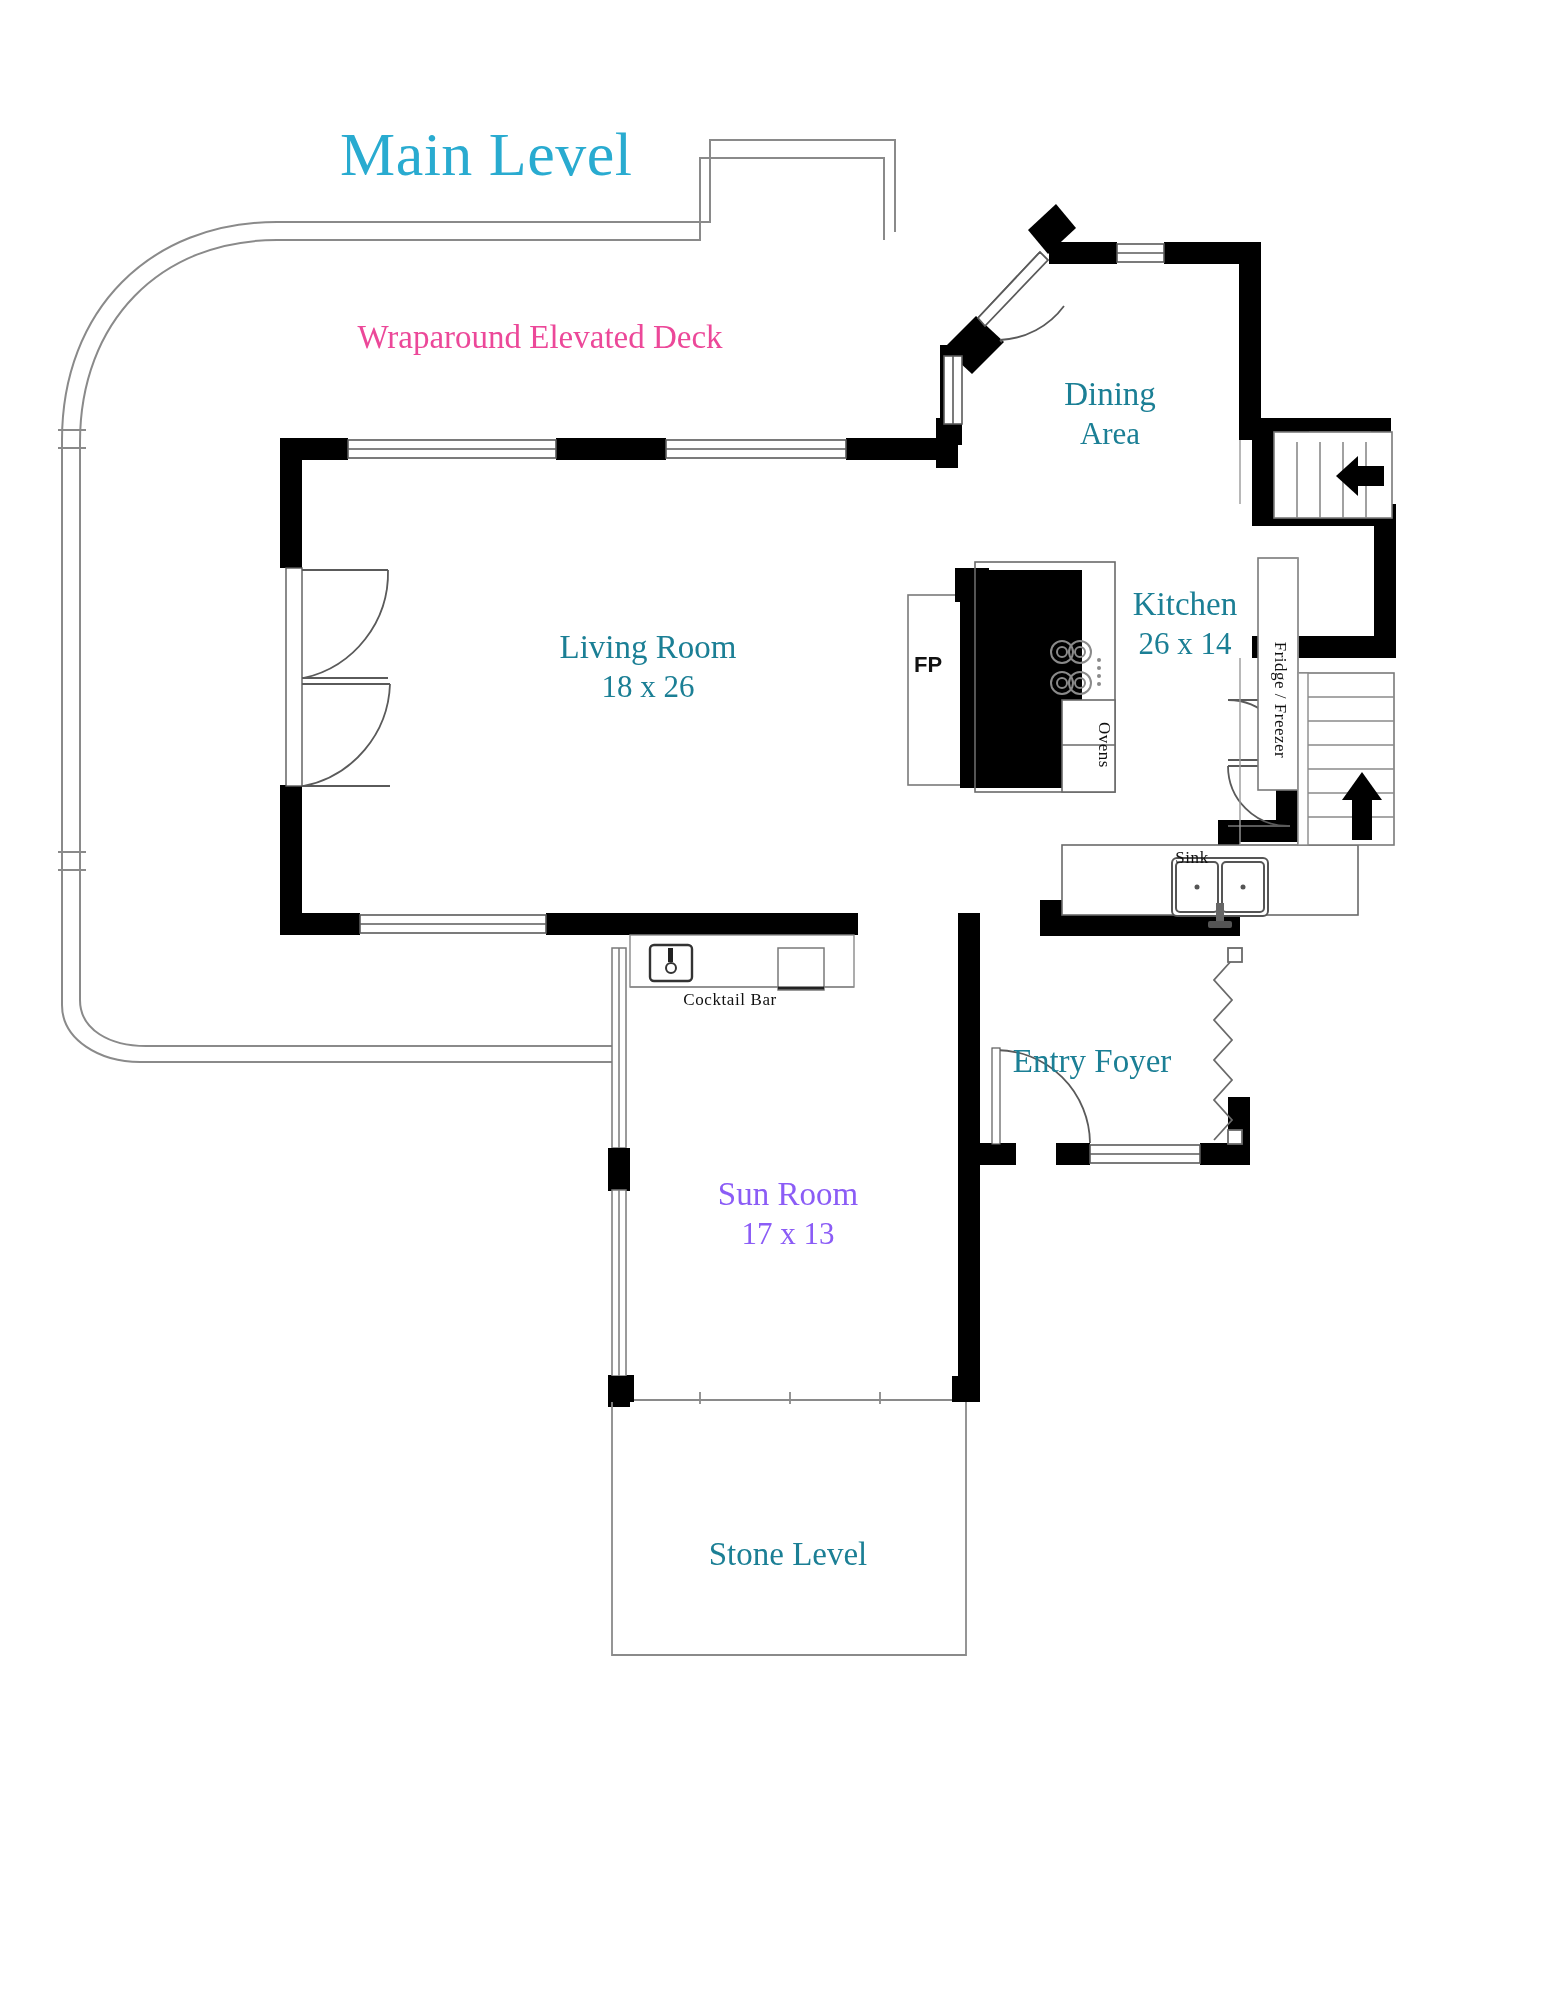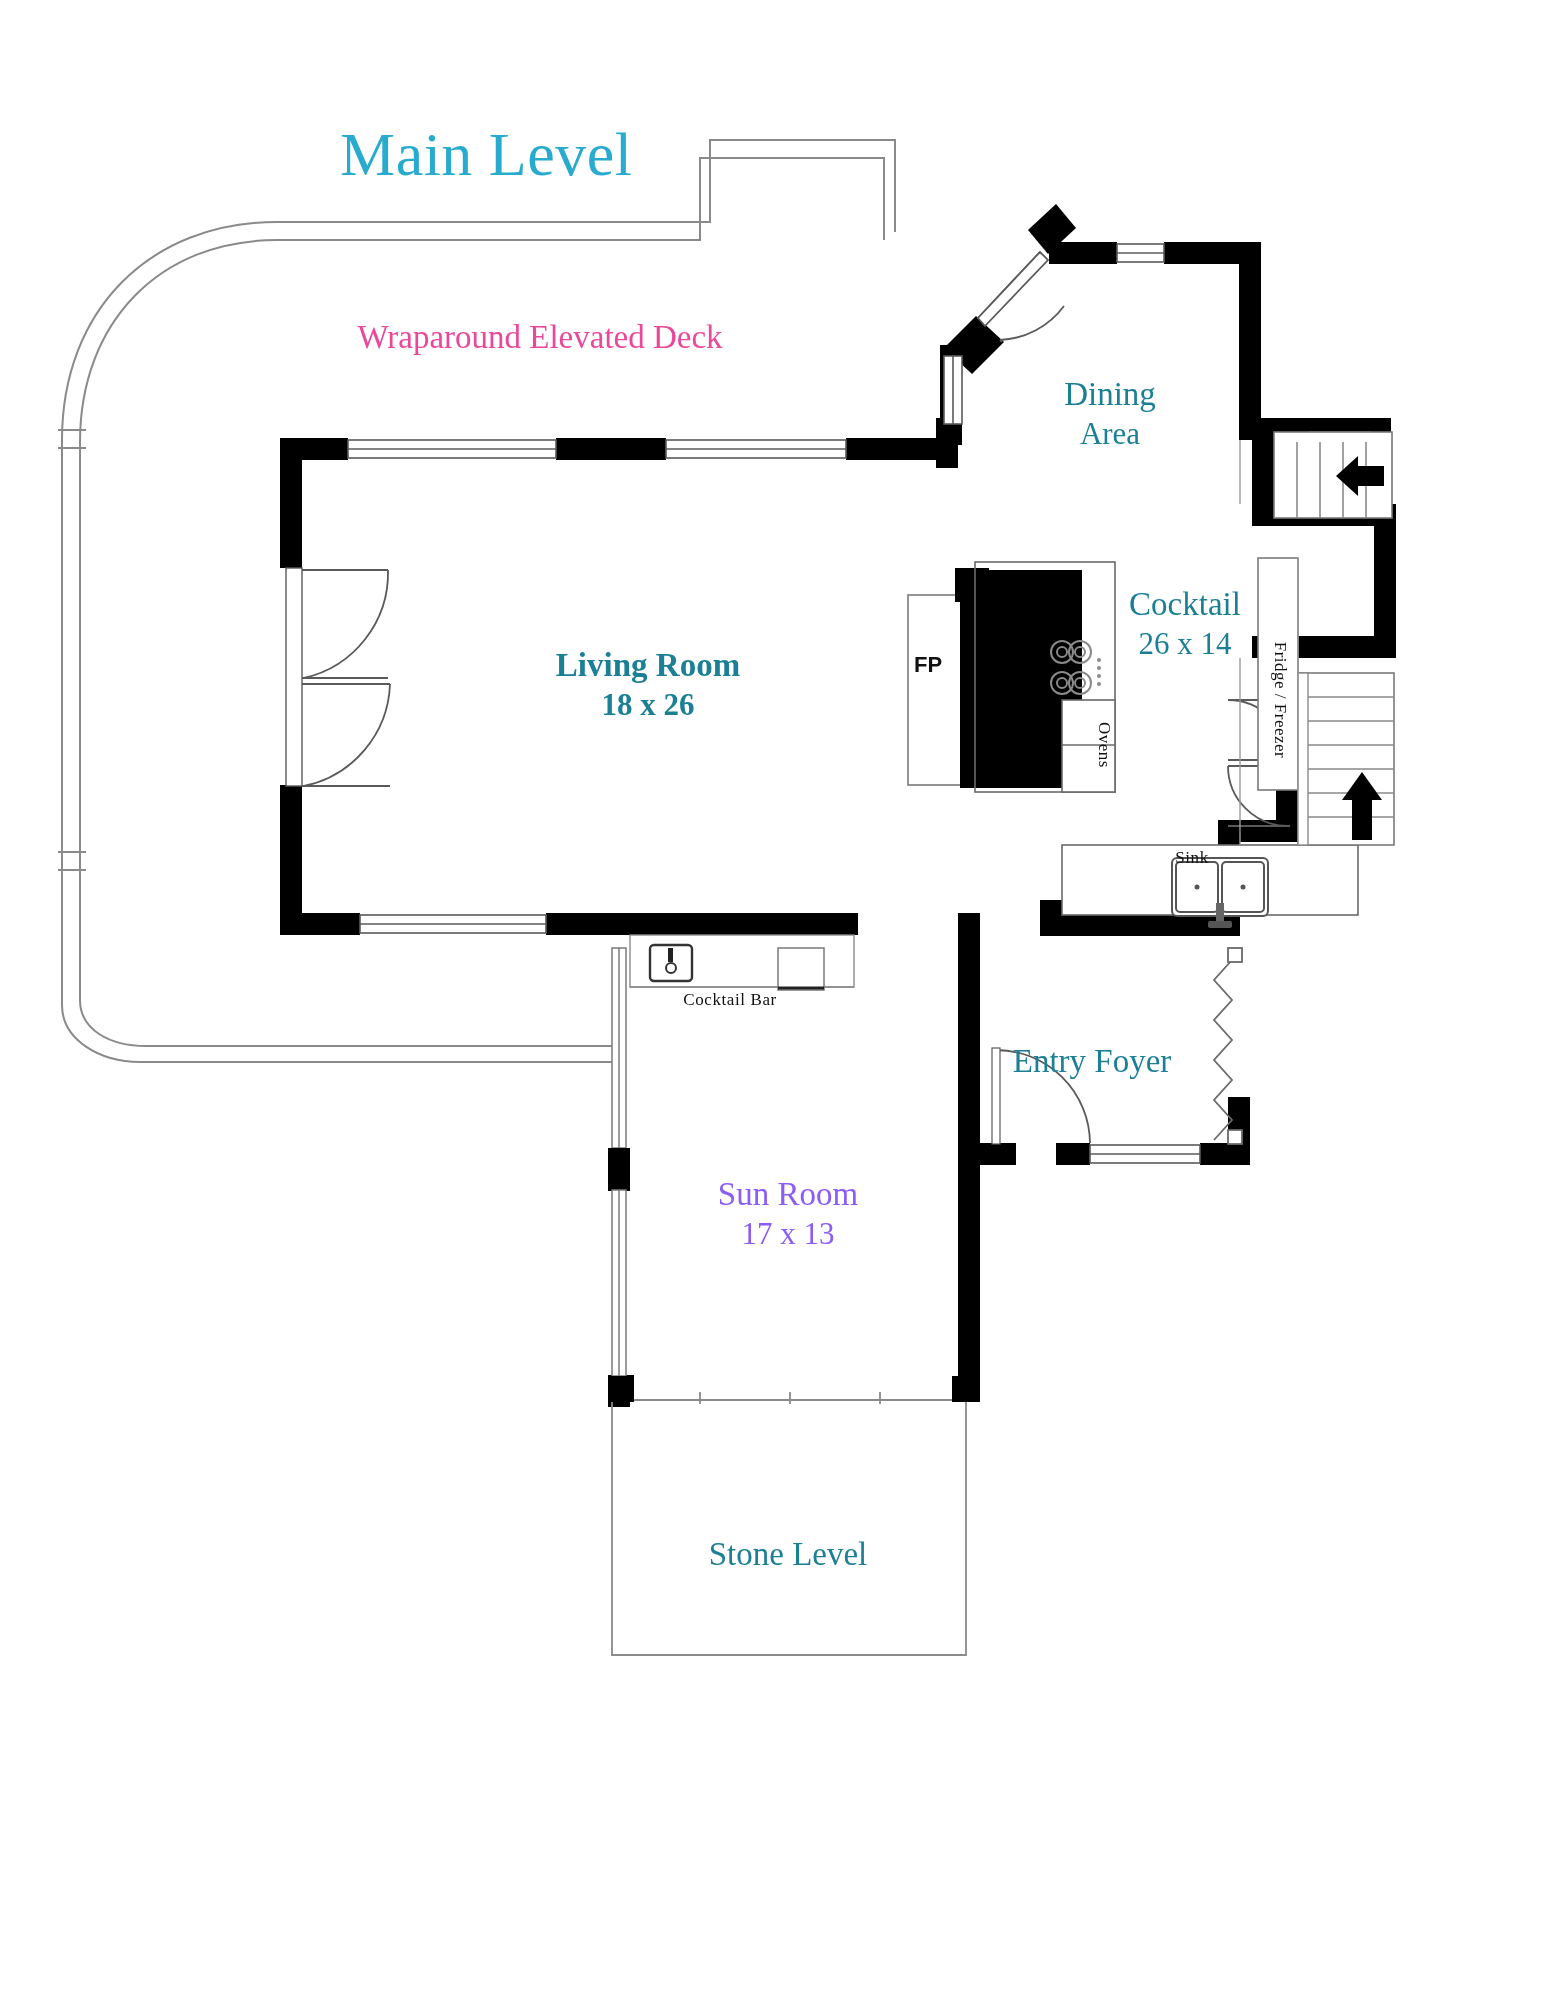--- a/index.html
+++ b/index.html
@@ -347,27 +347,27 @@
       <line x1="1298" y1="558" x2="1298" y2="790"></line>
       <line x1="1240" y1="658" x2="1240" y2="845"></line>
     </g>
 
   </svg>
 
   <div class="label plan-title" style="left:340px; top:118px; color:#29ABD0;">Main Level</div>
 
   <div class="label deck-label" style="left:330px; top:337px; color:#ec4899; transform:translate(-50%,-50%); left:540px;">Wraparound Elevated Deck</div>
 
-  <div class="label room-label" style="left:648px; top:641px; color:#1B7F95; transform:translate(-50%,-50%);font-weight:bold;">
+  <div class="label room-label" style="left:648px; top:623px; color:#1B7F95; transform:translate(-50%,-50%);">
     <span>Living Room</span>
     <span class="dim">18 x 26</span>
   </div>
 
   <div class="label room-label" style="left:1185px; top:580px; color:#1B7F95; transform:translate(-50%,-50%);">
-    <span>Cocktail</span>
+    <span>Kitchen</span>
     <span class="dim">26 x 14</span>
   </div>
 
   <div class="label room-label" style="left:1110px; top:370px; color:#1B7F95; transform:translate(-50%,-50%);">
     <span>Dining</span>
     <span class="dim">Area</span>
   </div>
 
   <div class="label room-label" style="left:788px; top:1170px; color:#8b5cf6; transform:translate(-50%,-50%);">
     <span>Sun Room</span>

